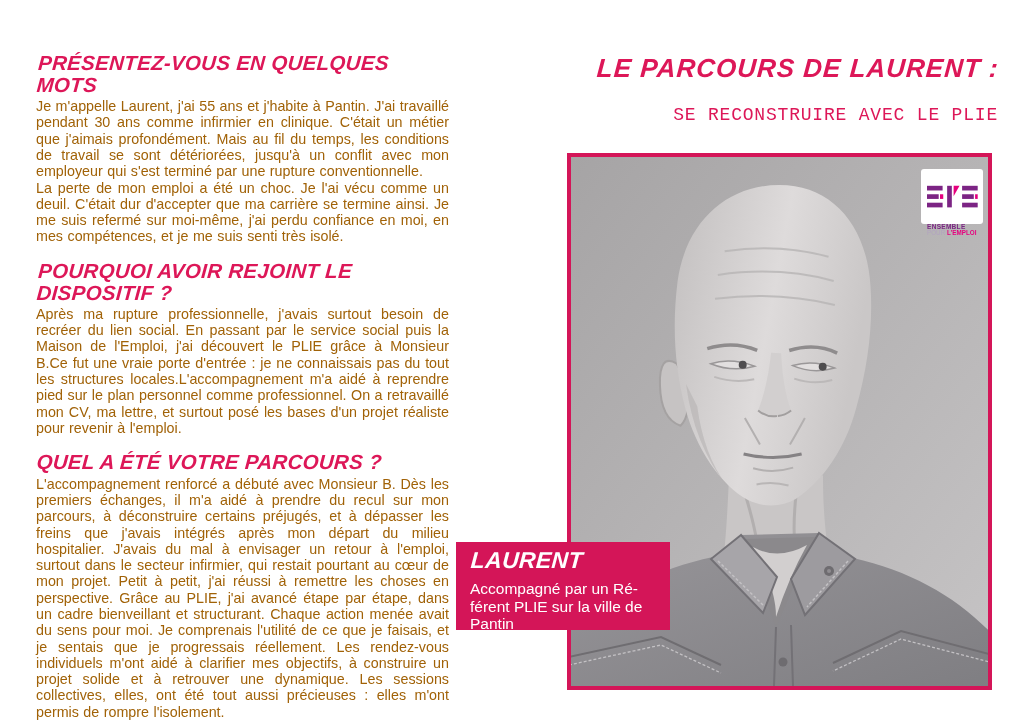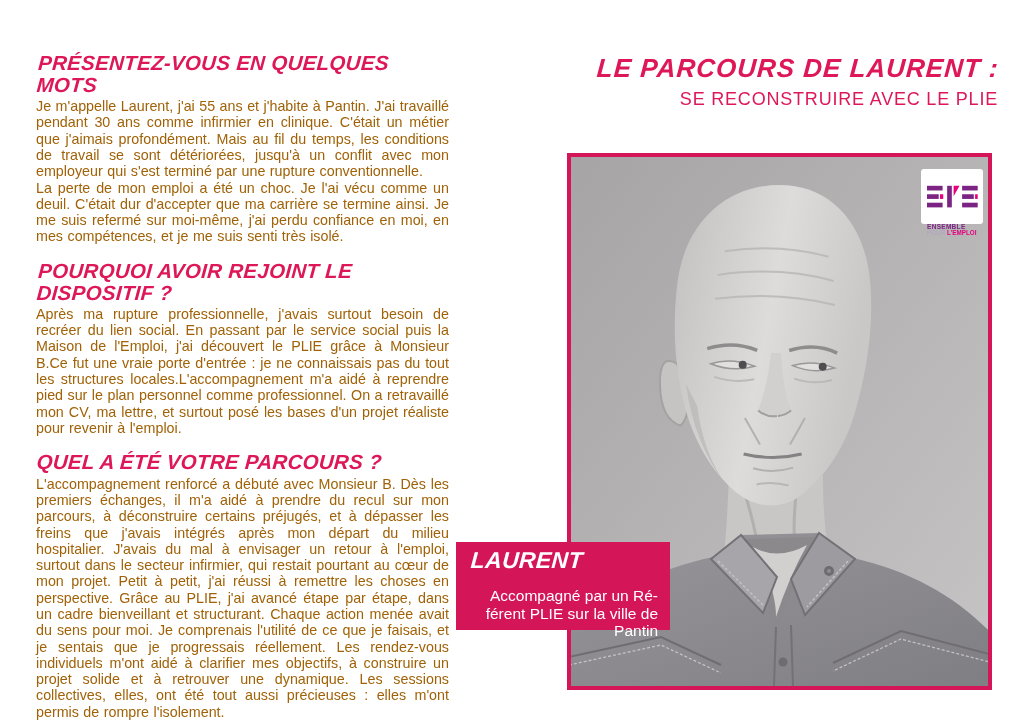--- a/index.html
+++ b/index.html
@@ -48,25 +48,26 @@
   }
   .title-block h1{
     margin:0;
     font-size:26px;
     line-height:1.0;
     color:var(--pink);
     letter-spacing:1px;
     transform-origin:right bottom;
   }
   .title-block .subtitle{
-    margin-top:8px;
+    margin-top:24px;
     font-size:18px;
     letter-spacing:.8px;
     color:var(--pink);
     font-weight:normal;
+    font-family:Liberation Mono, monospace;
   }
   
   .photo-frame{
     position:absolute;
     left:567px;top:153px;
     width:425px;height:537px;
     border:4px solid var(--box-pink);
     box-sizing:border-box;
     background:#adabac;
   }
@@ -99,25 +100,24 @@
     padding:6px 12px 8px 14px;
     color:#ffffff;
   }
   .caption-box .name{
     font-size:23px;
     line-height:1.1;
     color:#ffffff;
     margin:0;
   }
   .caption-box .desc{
-    margin:14px 0 0 0;
+    margin:7px 0 0 0;
     font-size:15.5px;
     line-height:17.5px;
     white-space:pre-line;
-    text-align:right;
   }
 </style>
 </head>
 <body>
 
 <div class="page" style="--pink:#dd1758; --box-pink:#d41558; --logo-purple:#7c2484; --logo-magenta:#e6007e;">
 
   <div class="left-col">
 
     <div class="section">

